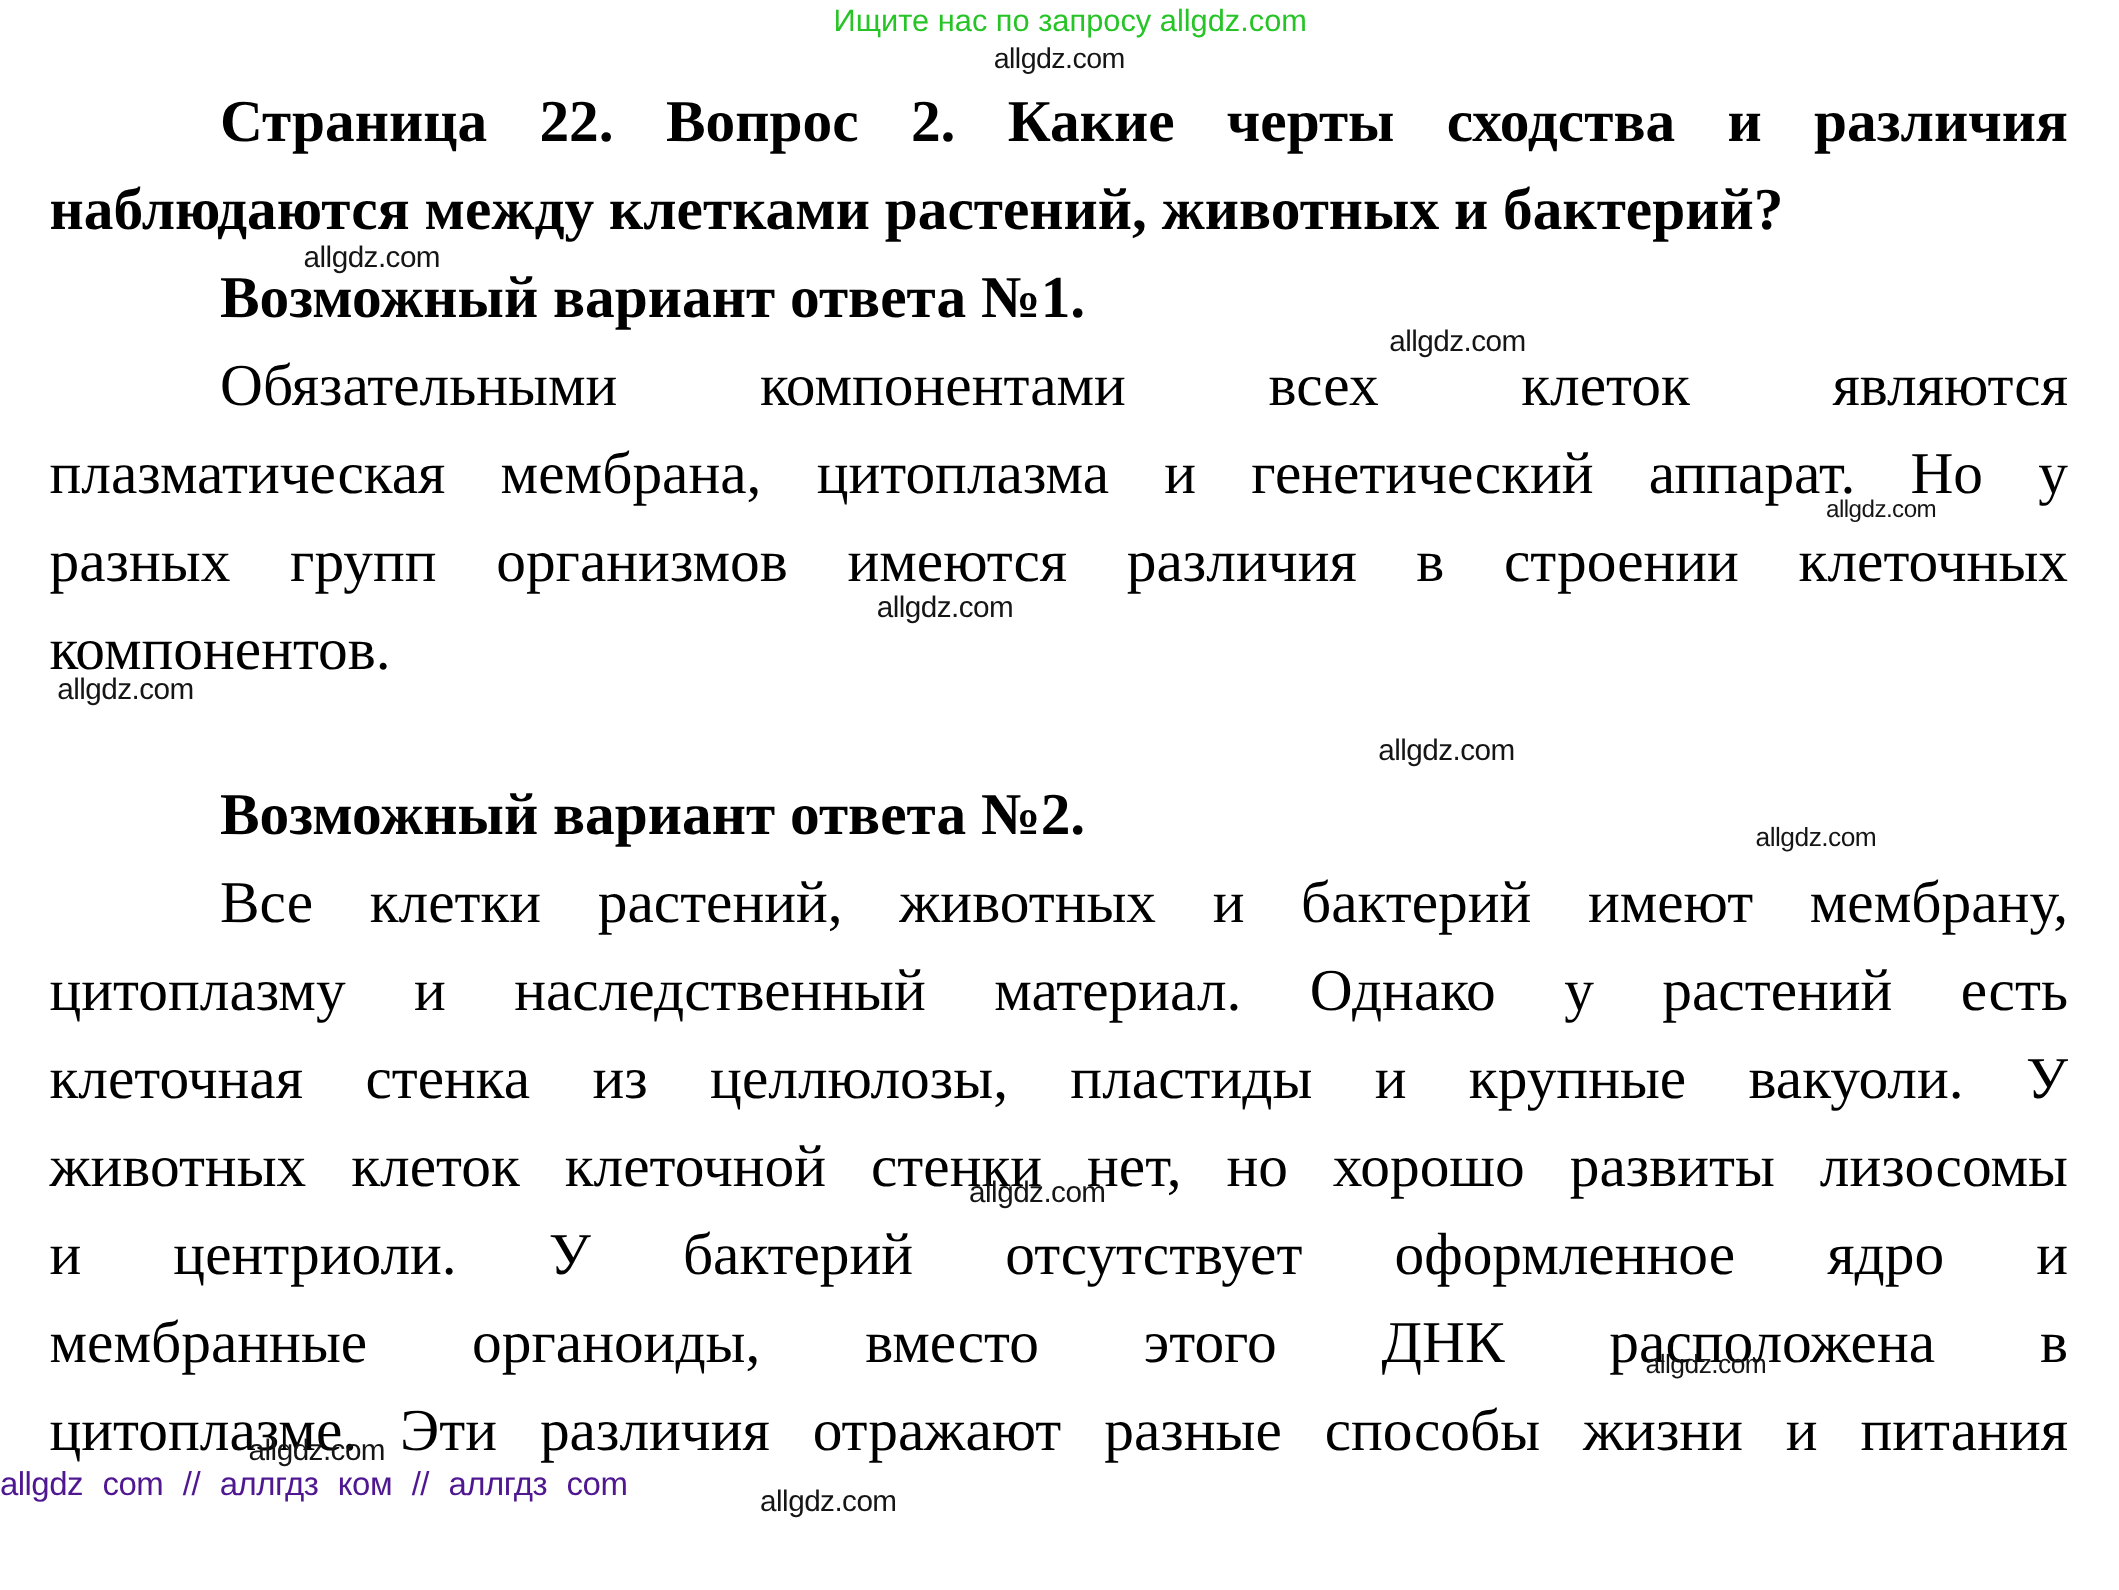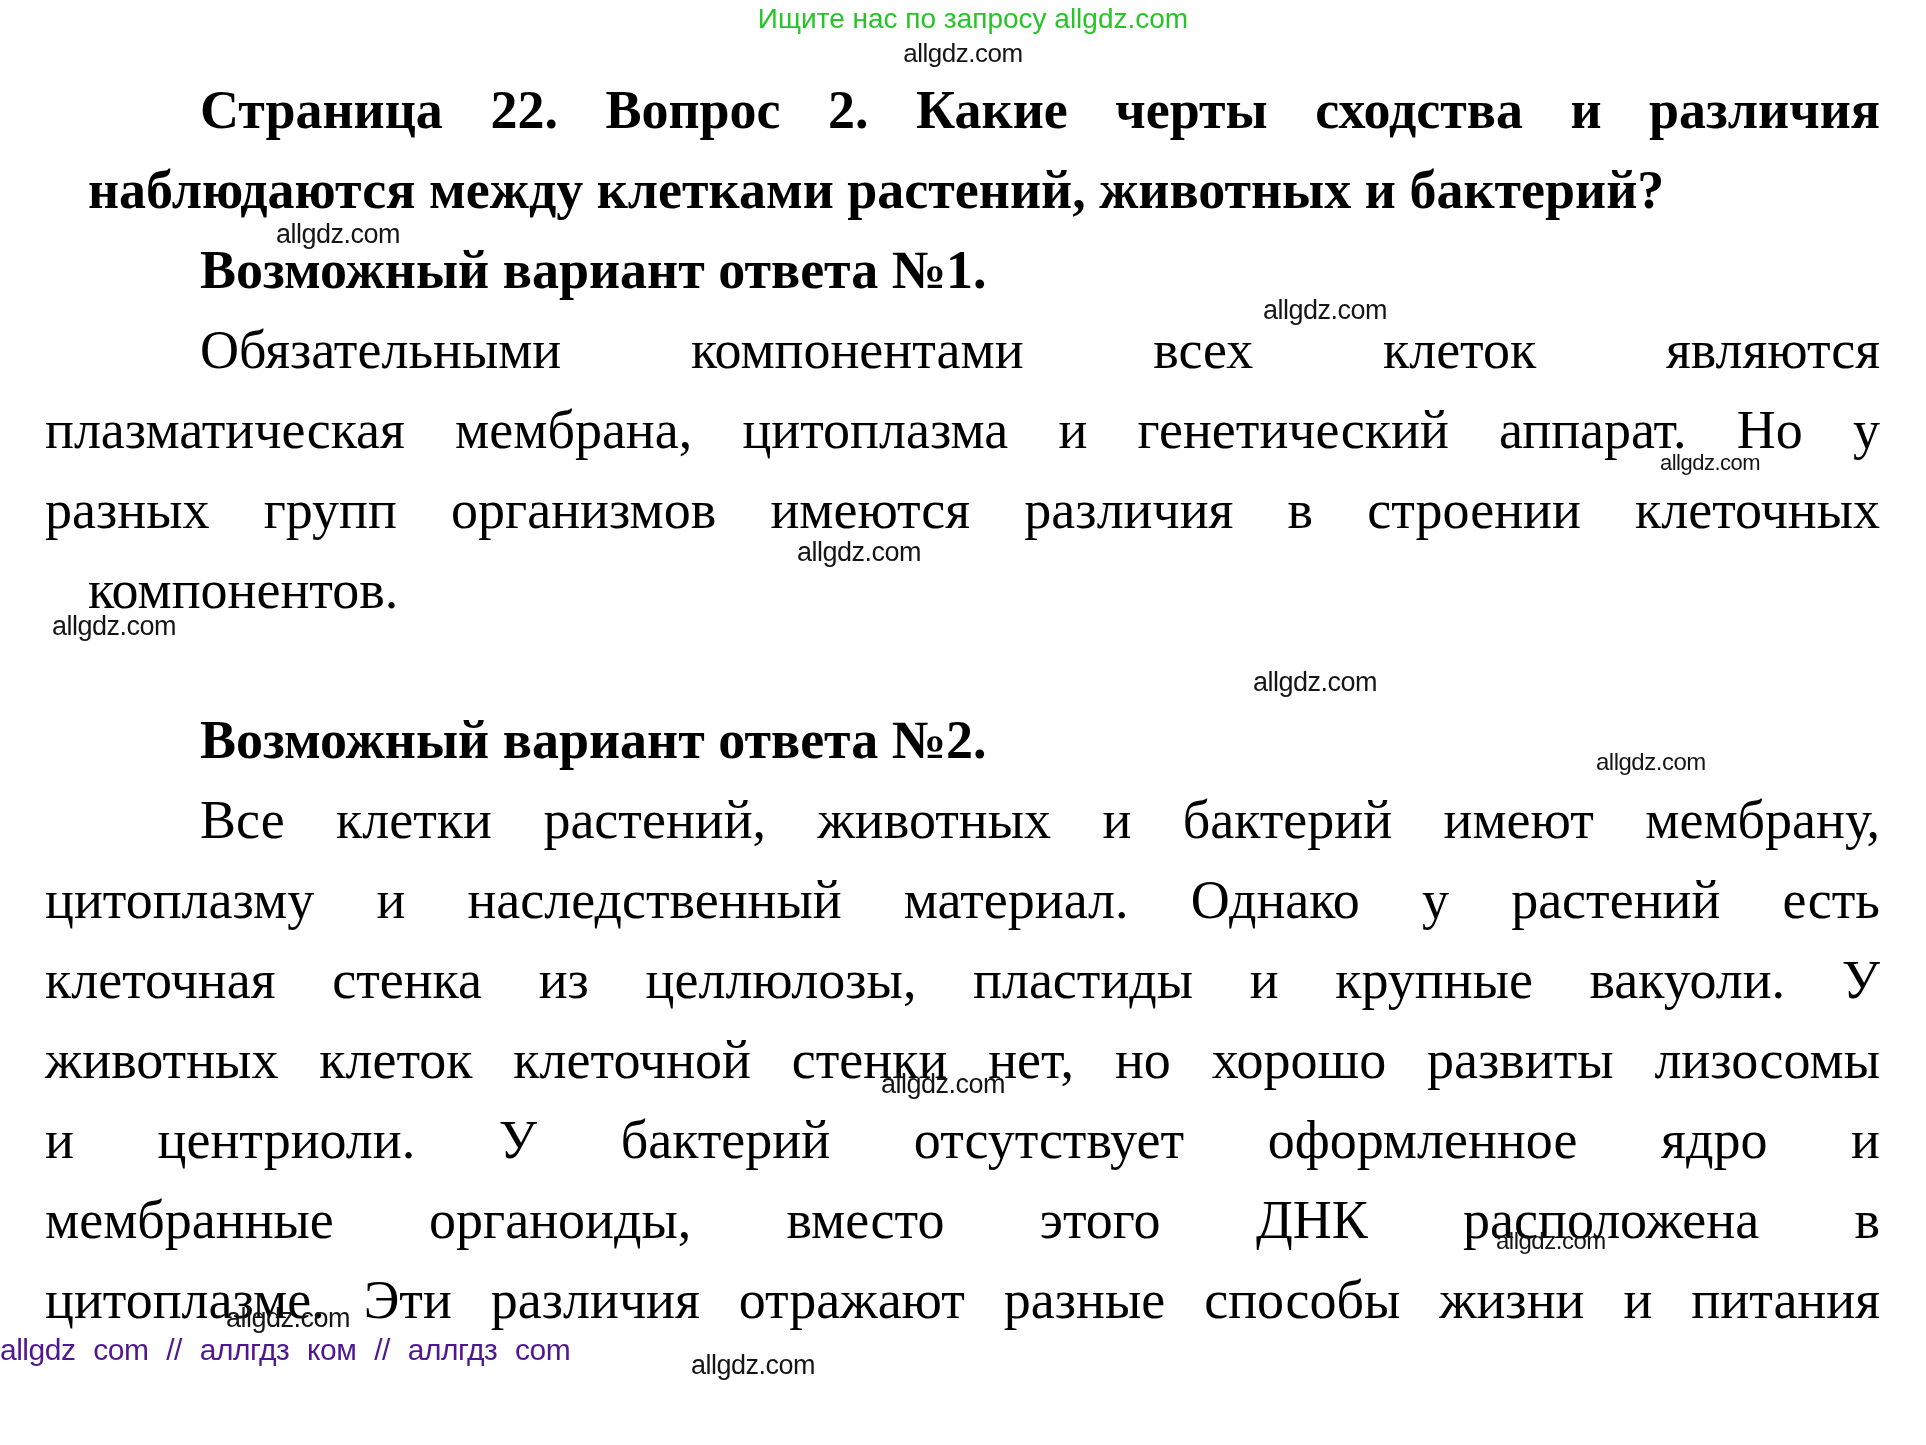--- a/index.html
+++ b/index.html
@@ -22,21 +22,21 @@
     font:26px/34px "Liberation Sans", sans-serif;
     color:#151515;
     letter-spacing:-0.5px;
   }
   .textcol{padding:0 46px 0 45px;}
   .line{
     font:54px/80px "Liberation Serif", serif;
     color:#000;
     white-space:nowrap;
   }
-  .wrapline{white-space:normal;margin-left:43px;}
+  .wrapline{white-space:normal;}
   .justify{
     white-space:normal;
     text-align:justify;
     text-align-last:justify;
   }
   .indent{text-indent:155px;}
   .bold{font-weight:bold;}
   .spacer{height:70px;}
   .wm{
     position:absolute;

